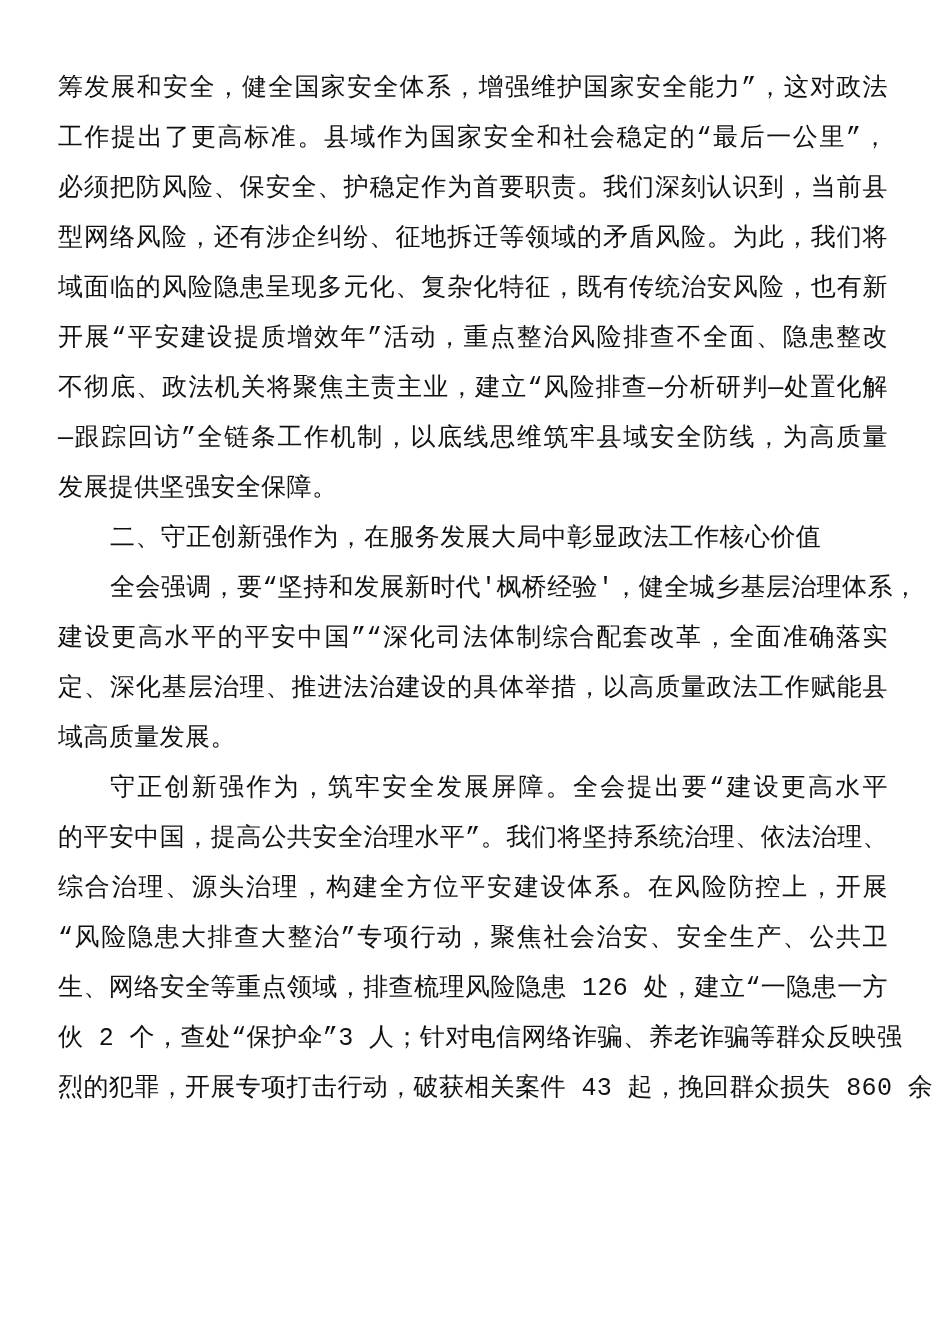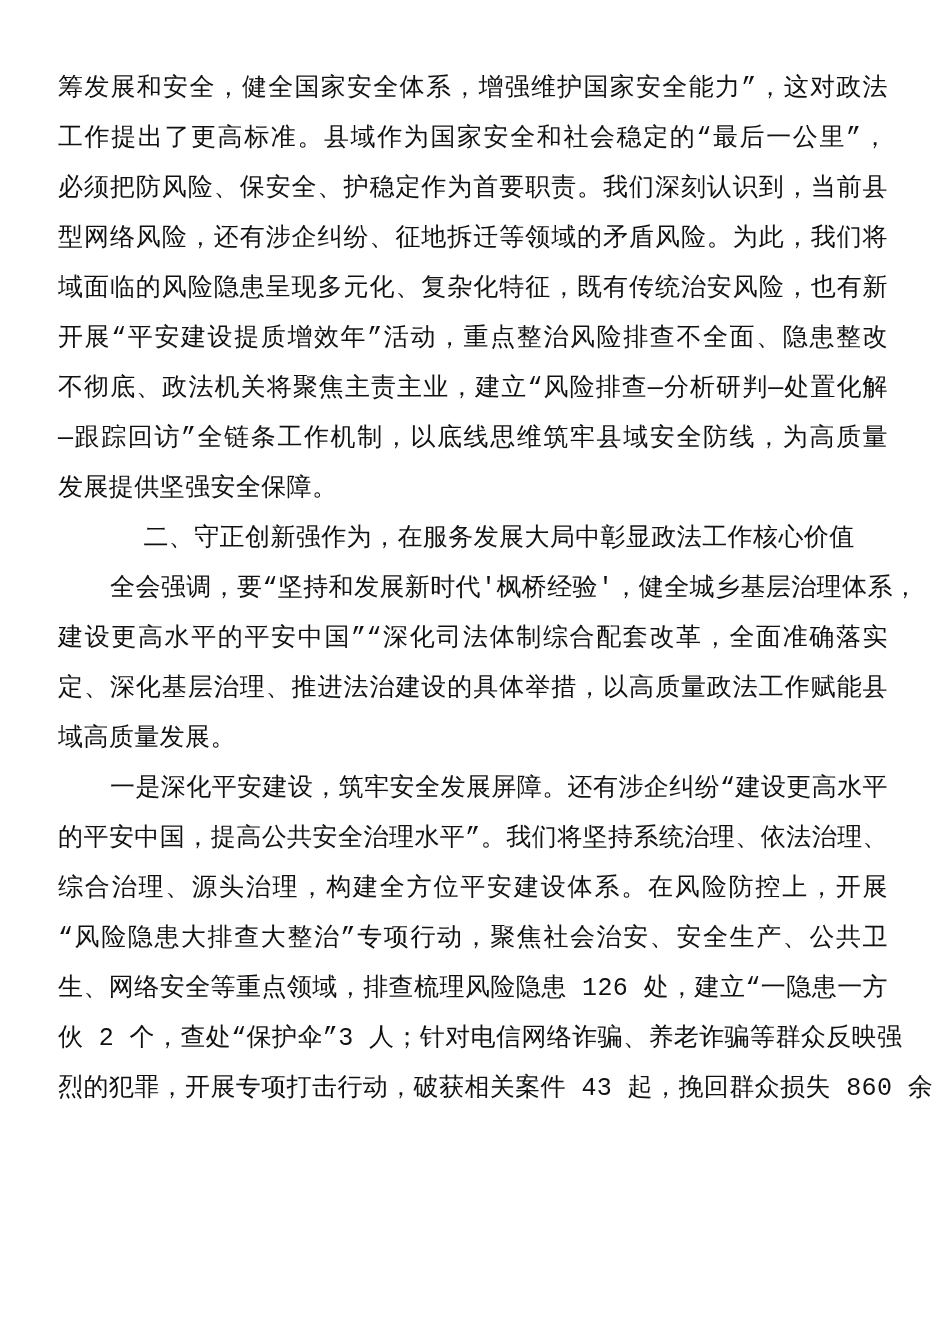--- a/index.html
+++ b/index.html
@@ -32,21 +32,20 @@
     }
     .line.justify {
       text-align: justify;
       text-align-last: justify;
     }
     .line.indent {
       padding-left: 52px;
     }
     .line.heading {
       padding-left: 52px;
-      text-align: center;
     }
   </style>
 </head>
 <body>
 
 <div class="page">
 
   <div>
     <div class="line justify">筹发展和安全，健全国家安全体系，增强维护国家安全能力”，这对政法</div>
     <div class="line justify">工作提出了更高标准。县域作为国家安全和社会稳定的“最后一公里”，</div>
@@ -64,21 +63,21 @@
   </div>
 
   <div>
     <div class="line indent justify">全会强调，要“坚持和发展新时代'枫桥经验'，健全城乡基层治理体系，</div>
     <div class="line justify">建设更高水平的平安中国”“深化司法体制综合配套改革，全面准确落实</div>
     <div class="line justify">定、深化基层治理、推进法治建设的具体举措，以高质量政法工作赋能县</div>
     <div class="line">域高质量发展。</div>
   </div>
 
   <div>
-    <div class="line indent justify">一是深化平安建设，筑牢安全发展屏障。还有涉企纠纷“建设更高水平</div>
+    <div class="line indent justify">守正创新强作为，筑牢安全发展屏障。全会提出要“建设更高水平</div>
     <div class="line justify">的平安中国，提高公共安全治理水平”。我们将坚持系统治理、依法治理、</div>
     <div class="line justify">综合治理、源头治理，构建全方位平安建设体系。在风险防控上，开展</div>
     <div class="line justify">“风险隐患大排查大整治”专项行动，聚焦社会治安、安全生产、公共卫</div>
     <div class="line justify">生、网络安全等重点领域，排查梳理风险隐患 126 处，建立“一隐患一方</div>
     <div class="line justify">伙 2 个，查处“保护伞”3 人；针对电信网络诈骗、养老诈骗等群众反映强</div>
     <div class="line justify">烈的犯罪，开展专项打击行动，破获相关案件 43 起，挽回群众损失 860 余</div>
   </div>
 </div>
 
 </body></html>

